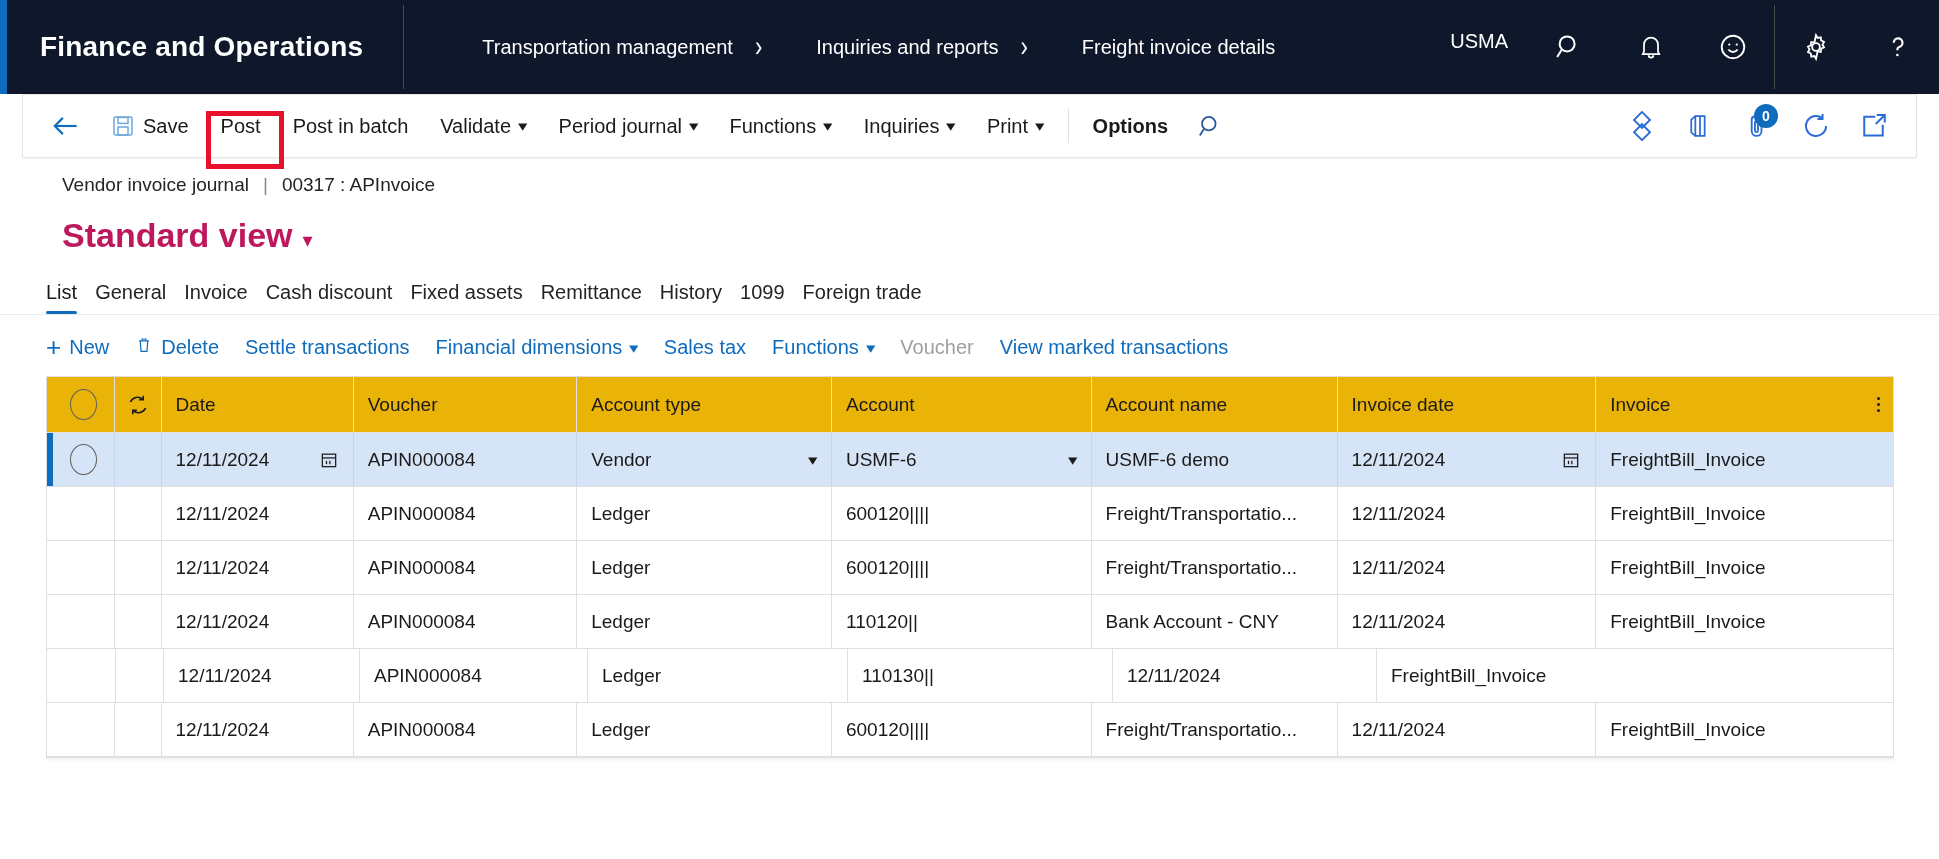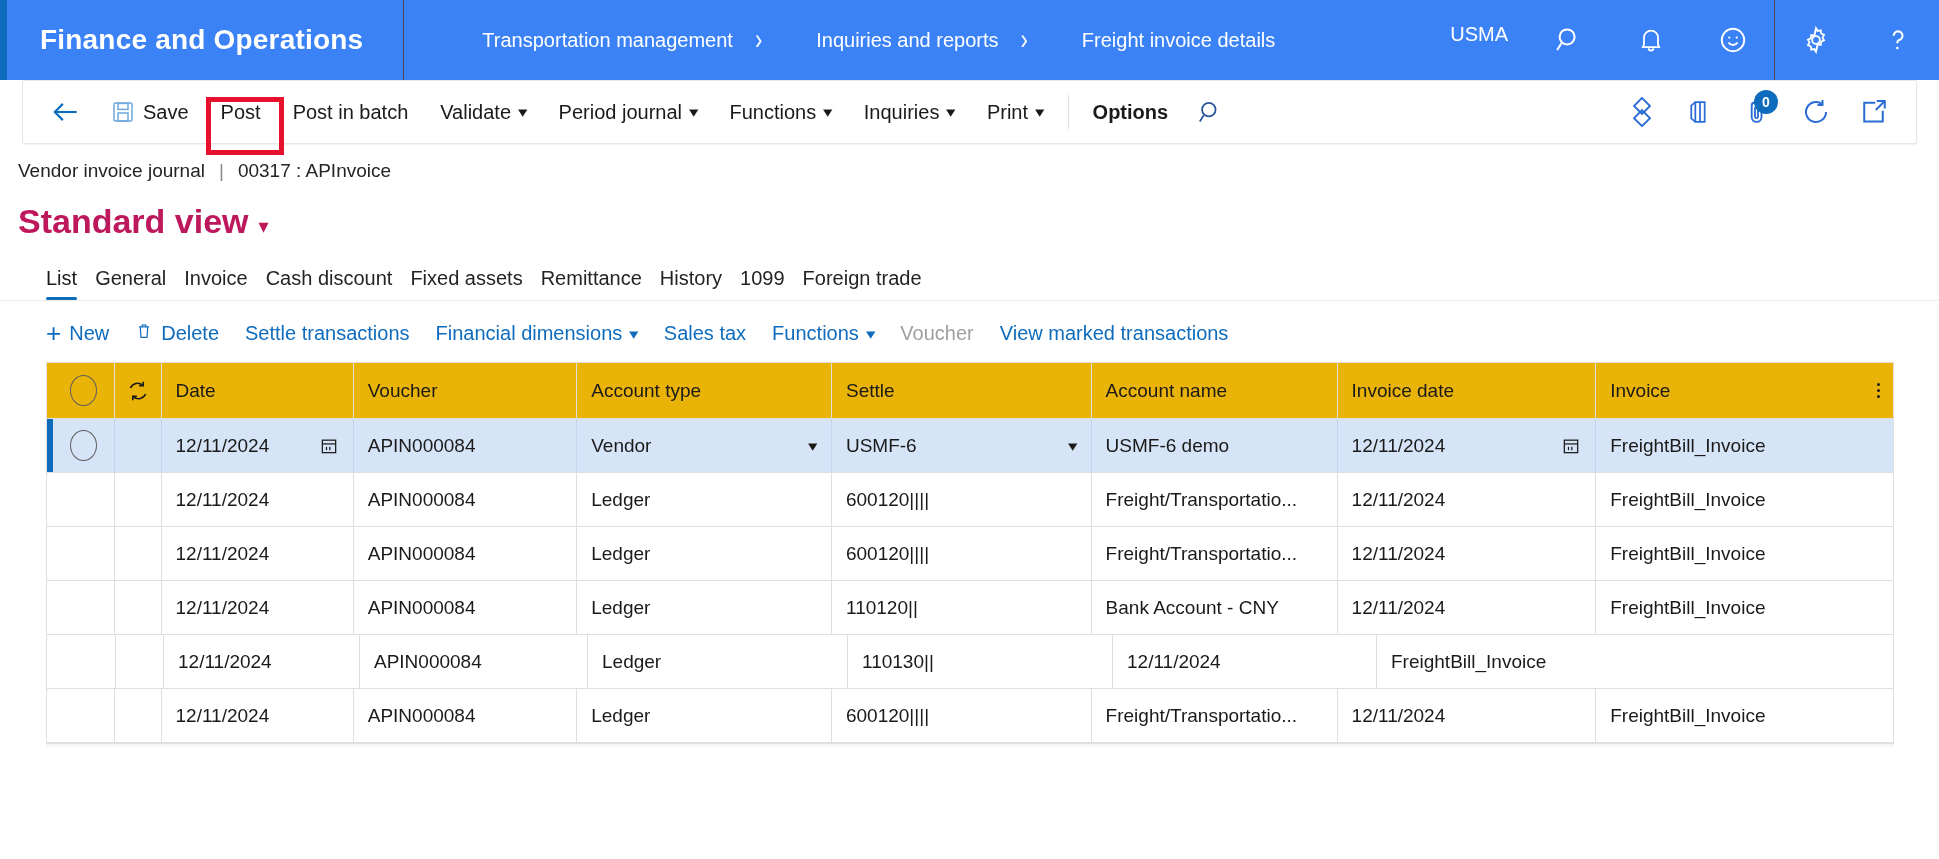--- a/index.html
+++ b/index.html
@@ -7,22 +7,22 @@
   html, body {
     width: 1939px; height: 859px;
     background: #ffffff;
     font-family: "Liberation Sans", sans-serif;
     overflow: hidden;
   }
 
   
   .topbar {
     position: relative;
-    height: 80px;
-    background: #3b82f6;
+    height: 94px;
+    background: #0f172a;
     display: flex;
     align-items: center;
     color: #ffffff;
   }
   .topbar-accent {
     position: absolute; left: 0; top: 0; bottom: 0;
     width: 7px; background: #0f6cbd;
   }
   .app-title {
     font-size: 28px; font-weight: bold;
@@ -109,21 +109,21 @@
     position: absolute;
     left: 206px; top: 17px;
     width: 78px; height: 58px;
     border: 5px solid #e8112d;
     z-index: 30;
     pointer-events: none;
     background: transparent;
   }
 
   
-  .page-head { padding: 16px 0 0 18px; background: #ffffff; }
+  .page-head { padding: 16px 0 0 62px; background: #ffffff; }
   .record-line {
     font-size: 19px; color: #242424;
     display: flex; align-items: center; gap: 14px;
     margin-bottom: 6px;
   }
   .record-line .bar { color: #8a8886; }
   .view-title {
     display: flex; align-items: baseline; gap: 10px;
     font-size: 34px; font-weight: bold; color: #be185d;
     margin-top: 20px;
@@ -474,21 +474,21 @@
         <svg width="26" height="26" viewBox="0 0 24 24" fill="none" stroke="#1b1a19" stroke-width="1.5">
           <path d="M5 9.2a7 7 0 0 1 11.3-2.4"></path>
           <polyline points="16.8,3.4 16.8,7.2 13,7.2"></polyline>
           <path d="M19 14.8a7 7 0 0 1-11.3 2.4"></path>
           <polyline points="7.2,20.6 7.2,16.8 11,16.8"></polyline>
         </svg>
       </div>
       <div class="cell c-date">Date</div>
       <div class="cell c-voucher">Voucher</div>
       <div class="cell c-atype">Account type</div>
-      <div class="cell c-account">Settle</div>
+      <div class="cell c-account">Account</div>
       <div class="cell c-aname">Account name</div>
       <div class="cell c-idate">Invoice date</div>
       <div class="cell c-invoice">Invoice</div>
       <div class="col-options">
         <span class="vdots">
             <i></i>
             <i></i>
             <i></i>
           </span>
       </div>

